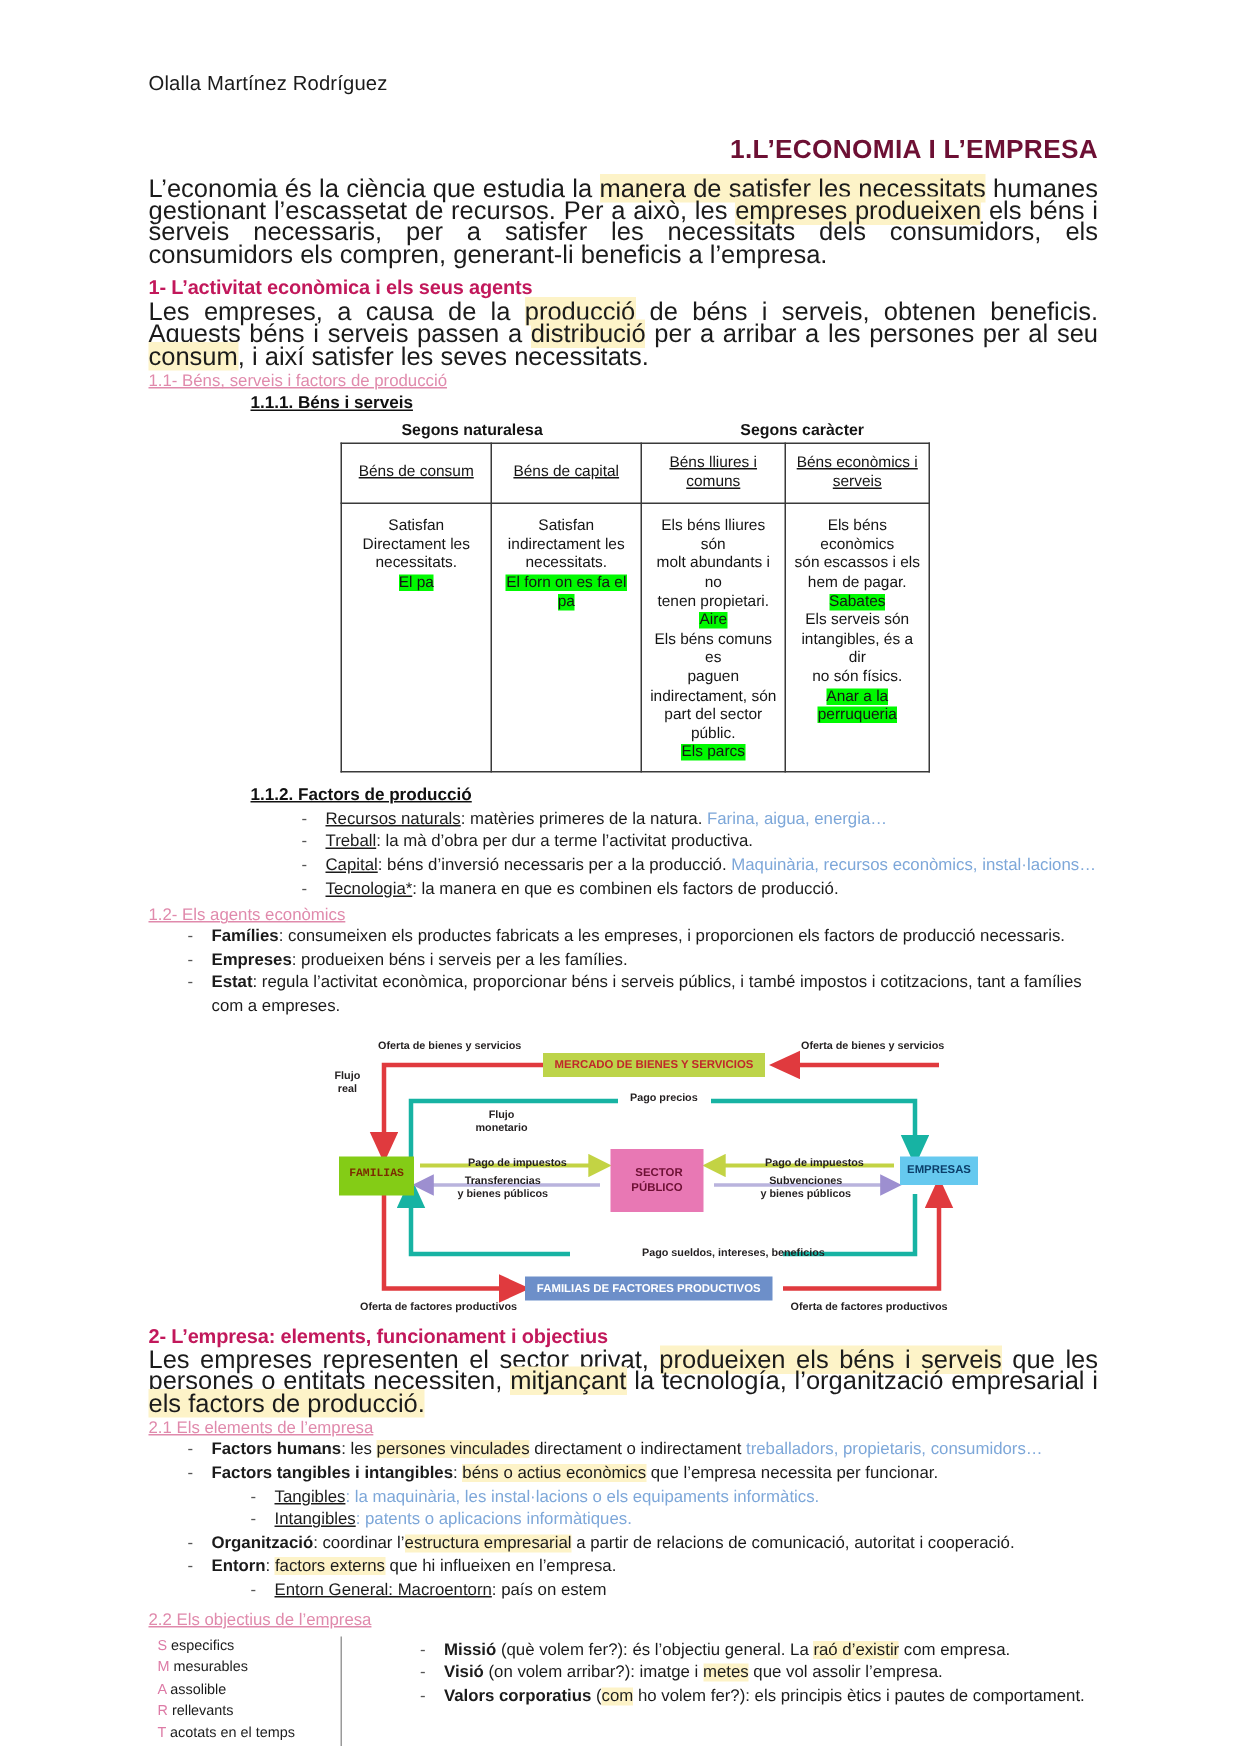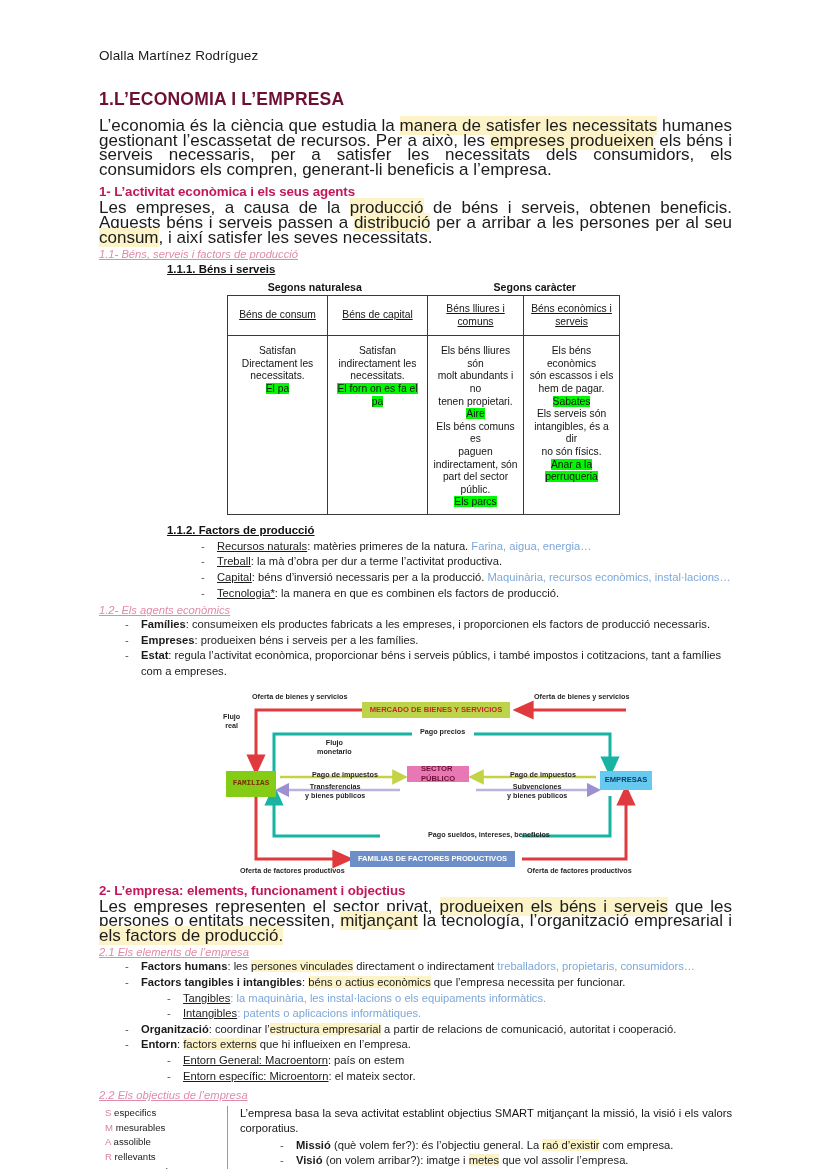--- a/index.html
+++ b/index.html
@@ -10,33 +10,33 @@
     font-family: "Liberation Sans", sans-serif;
     color:#141414;
     position:relative;
     overflow:hidden;
   }
   .page { padding: 48px 96px 0 99px; }
 
   .author { font-size:13.5px; color:#1b1b1b; letter-spacing:.1px; }
 
   h1.doc-title {
-    text-align:left; font-size:17.5px; font-weight:bold;
+    text-align:right; font-size:17.5px; font-weight:bold;
     color:#6d1034; margin:26px 0 9px 0; letter-spacing:.2px;
   }
 
   p.body-text { font-size:17px; line-height:14.6px; margin:0 0 1px 0; text-align:justify; color:#1b1b1b; }
 
   h2.sec {
     font-size:13.3px; font-weight:bold; color:#c2185b; margin:7px 0 2px 0;
     letter-spacing:-.1px;
   }
   h3.subsec {
     font-size:11.2px; font-weight:normal; color:#e08aac;
-    text-decoration:underline; margin:3px 0 1px 0;font-style:italic;
+    text-decoration:underline; margin:3px 0 1px 0;
   }
   h4.subsub {
     font-size:11.4px; font-weight:bold; color:#111; text-decoration:underline;
     margin:3px 0 3px 68px;
   }
 
   .hl { background:#fdf3c8; }
   .blue { color:#7da7d9; }
   .ul { text-decoration:underline; }
   .b { font-weight:bold; }
@@ -65,26 +65,26 @@
   }
   table.goods th { height:40px; vertical-align:middle; }
   table.goods th span { text-decoration:underline; }
   table.goods td.body { height:118px; padding-top:9px; }
   .green-b { background:#00f900; display:inline; }
 
   
   .flow { position:relative; width:434px; height:182px; margin:14px 0 6px 123px; font-size:7.2px; }
   .flow .lbl { position:absolute; font-weight:bold; color:#231f20; white-space:nowrap; line-height:9px; }
   .flow .box { position:absolute; display:flex; align-items:center; justify-content:center;
-               font-weight:bold; text-align:left; line-height:9.5px; }
+               font-weight:bold; text-align:right; line-height:9.5px; }
   .box-market-goods { left:140px; top:8px; width:148px; height:16px; background:#bdd44a; color:#c0282a; font-size:7.6px; }
   .box-market-factors { left:128px; top:157px; width:165px; height:16px; background:#6d8fc9; color:#ffffff; font-size:7.6px; }
   .box-familias { left:4px; top:77px; width:50px; height:26px; background:#84cc16; color:#7b2d00; font-size:7.6px;font-family:Liberation Mono, monospace; }
   .box-empresas { left:378px; top:77px; width:52px; height:19px; background:#66c9ef; color:#0b3f6b; font-size:7.6px; }
-  .box-sector { left:185px; top:72px; width:62px; height:16px; background:#e878b4; color:#6d1034; font-size:7.6px; }
+  .box-sector { left:185px; top:72px; width:62px; height:42px; background:#e878b4; color:#6d1034; font-size:7.6px; }
 
   .lbl-of-bg-l { left:30px; top:-2px; }
   .lbl-of-bg-r { left:312px; top:-2px; }
   .lbl-of-fp-l { left:18px; top:172px; }
   .lbl-of-fp-r { left:305px; top:172px; }
   .lbl-pago-precios { left:198px; top:33px; }
   .lbl-pago-sueldos { left:162px; top:136px;padding-left:44px; }
   .lbl-flujo-real { left:1px; top:18px; color:#e03a3e; text-align:center; }
   .lbl-flujo-mon { left:95px; top:44px; color:#17b3a3; text-align:center; }
   .lbl-imp-l { left:90px; top:76px; }
@@ -266,35 +266,33 @@
   <ul class="dash lvl2">
     <li><span class="ul">Tangibles</span><span class="blue">: la maquinària, les instal·lacions o els equipaments informàtics.</span></li>
     <li><span class="ul">Intangibles</span><span class="blue">: patents o aplicacions informàtiques.</span></li>
   </ul>
   <ul class="dash lvl0">
     <li><span class="b">Organització</span><span>: coordinar l’</span><span class="hl">estructura empresarial</span><span> a partir de relacions de comunicació, autoritat i cooperació.</span></li>
     <li><span class="b">Entorn</span><span>: </span><span class="hl">factors externs</span><span> que hi influeixen en l’empresa.</span></li>
   </ul>
   <ul class="dash lvl2">
     <li><span class="ul">Entorn General: Macroentorn</span><span>: país on estem</span></li>
-    <li><span class="ul">Entorn específic: Microentorn</span><span>: el mateix sector.</span></li>
   </ul>
 
   <h3 class="subsec" style="margin-top:5px">2.2 Els objectius de l’empresa</h3>
 
   <div class="smart-wrap">
     <div class="smart-list">
       <div><span class="k">S</span> <span>especifics</span></div>
       <div><span class="k">M</span> <span>mesurables</span></div>
       <div><span class="k">A</span> <span>assolible</span></div>
       <div><span class="k">R</span> <span>rellevants</span></div>
       <div><span class="k">T</span> <span>acotats en el temps</span></div>
     </div>
     <div class="smart-body">
-      <p>L’empresa basa la seva activitat establint objectius SMART mitjançant la missió, la visió i els valors corporatius.</p>
       <ul class="dash">
         <li><span class="b">Missió</span><span> (què volem fer?): és l’objectiu general. La </span><span class="hl">raó d’existir</span><span> com empresa.</span></li>
         <li><span class="b">Visió</span><span> (on volem arribar?): imatge i </span><span class="hl">metes</span><span> que vol assolir l’empresa.</span></li>
         <li><span class="b">Valors corporatius</span><span> (</span><span class="hl">com</span><span> ho volem fer?): els principis ètics i pautes de comportament.</span></li>
       </ul>
     </div>
   </div>
 
 </div>
 

